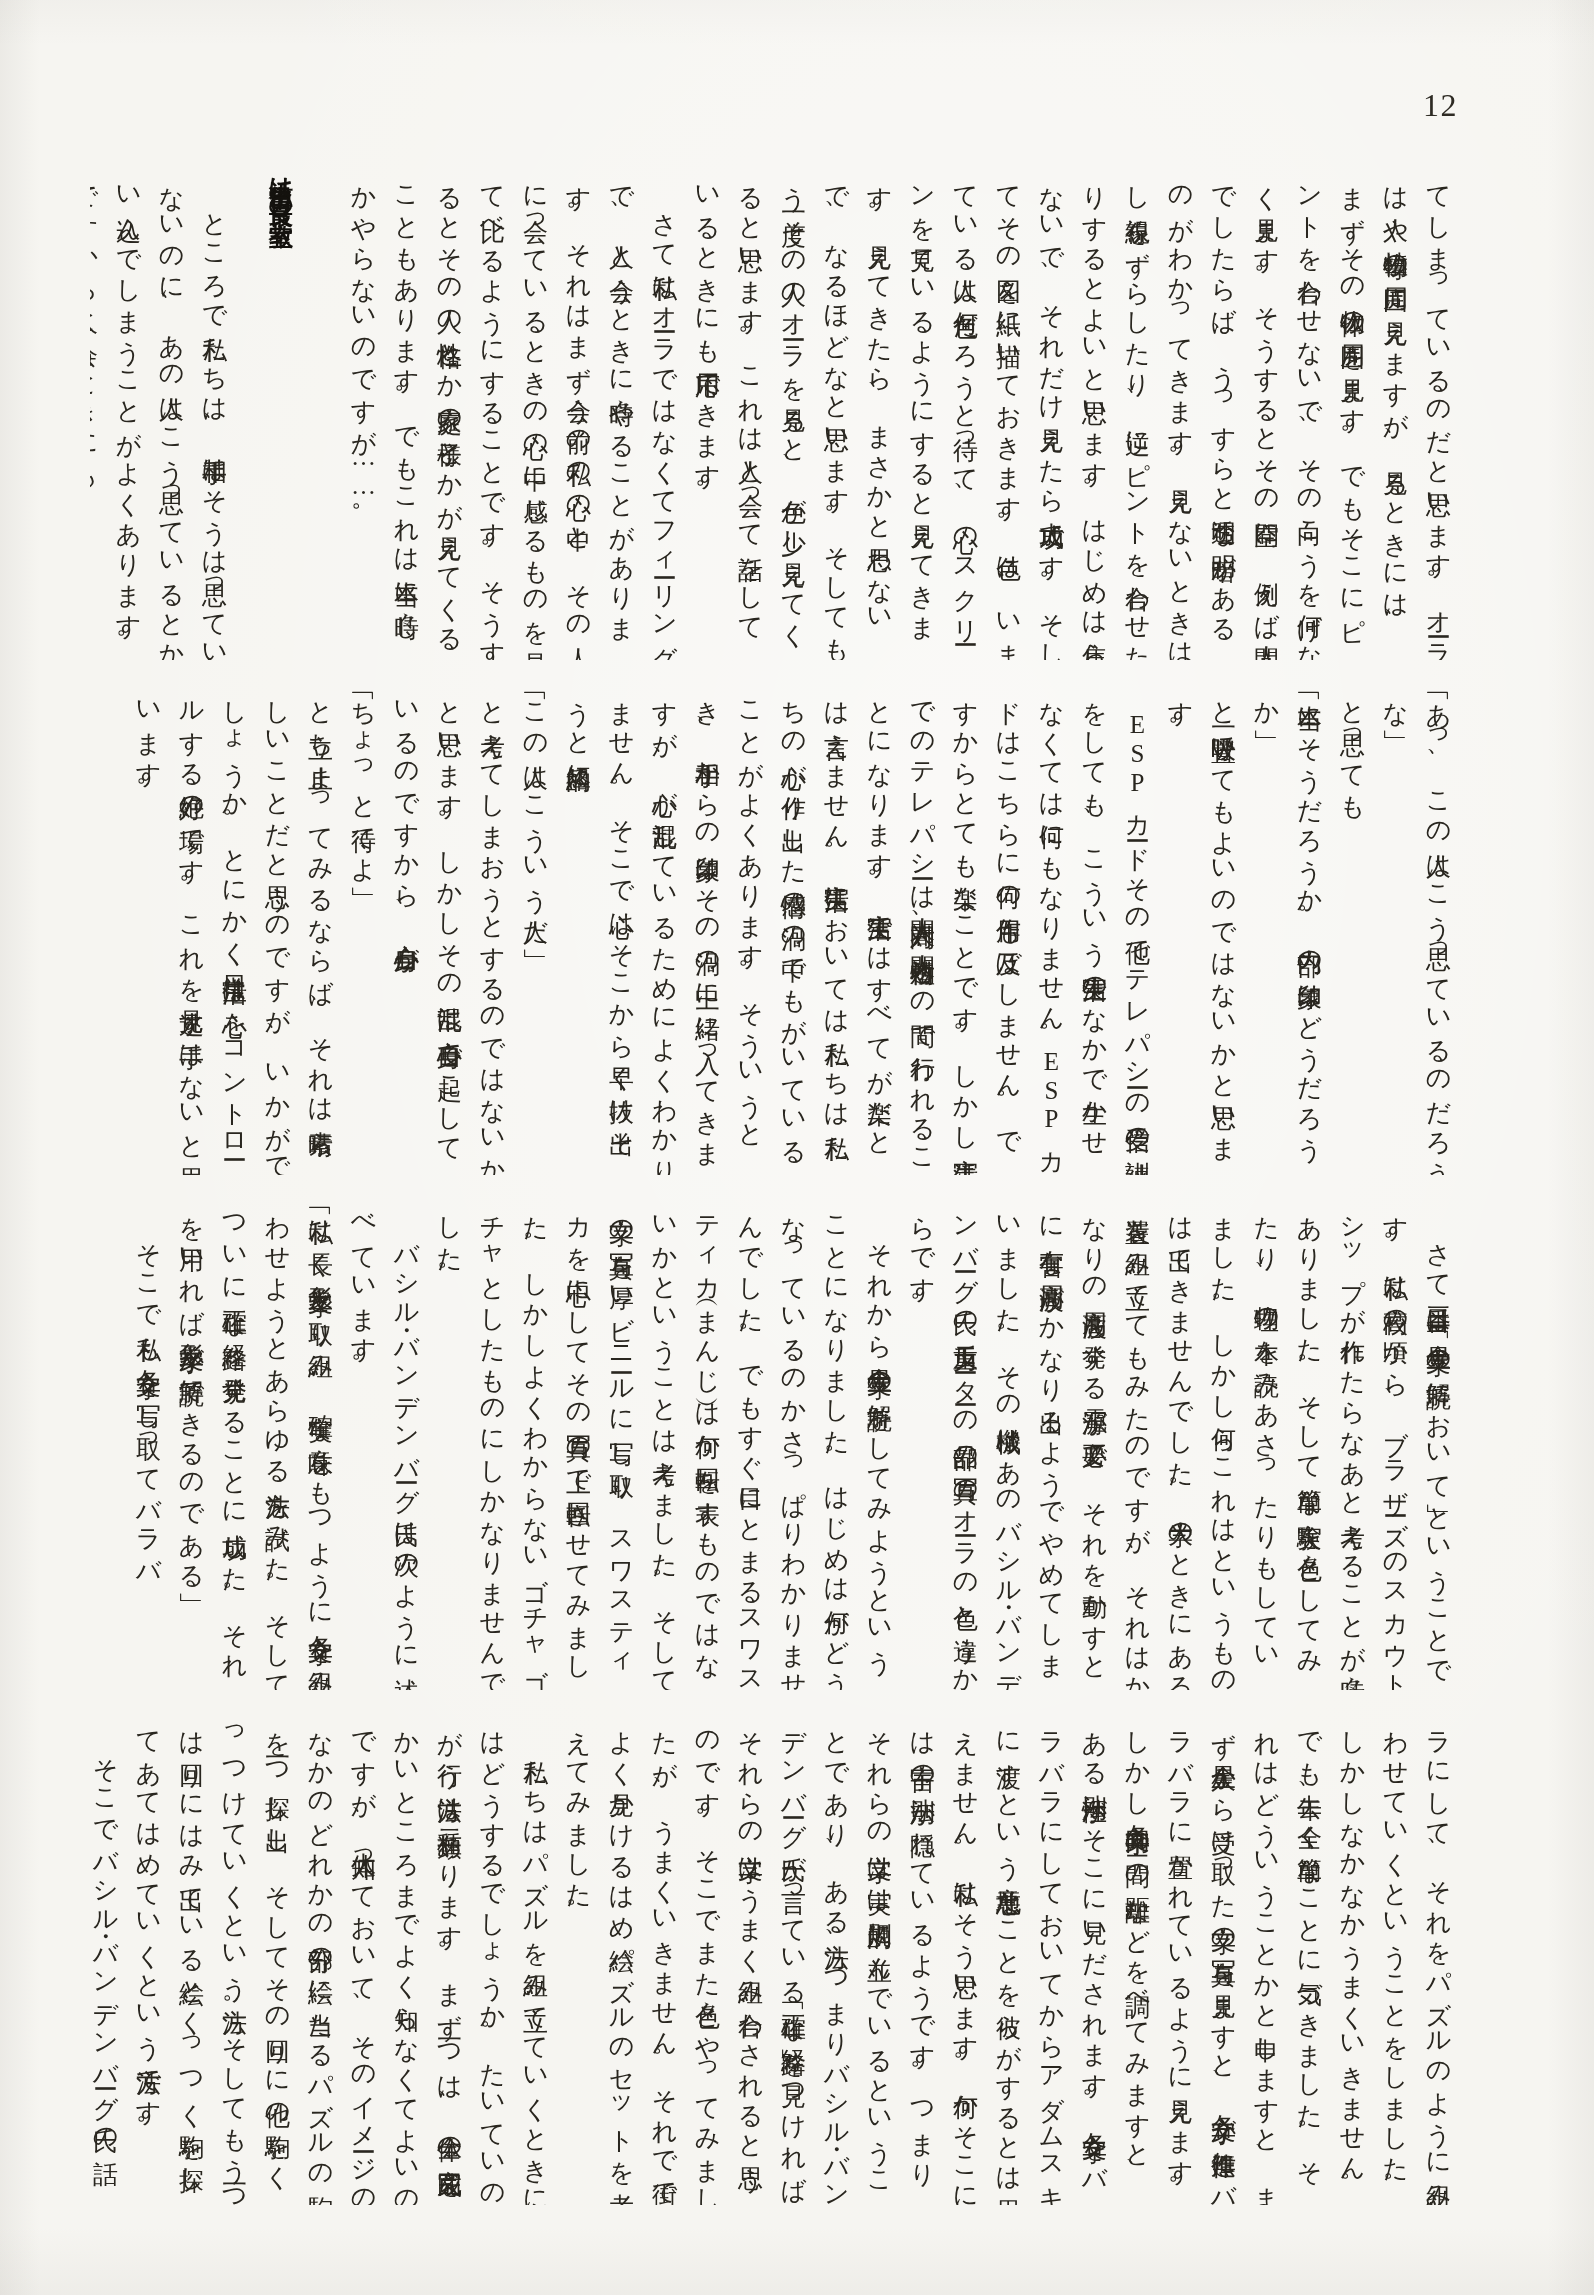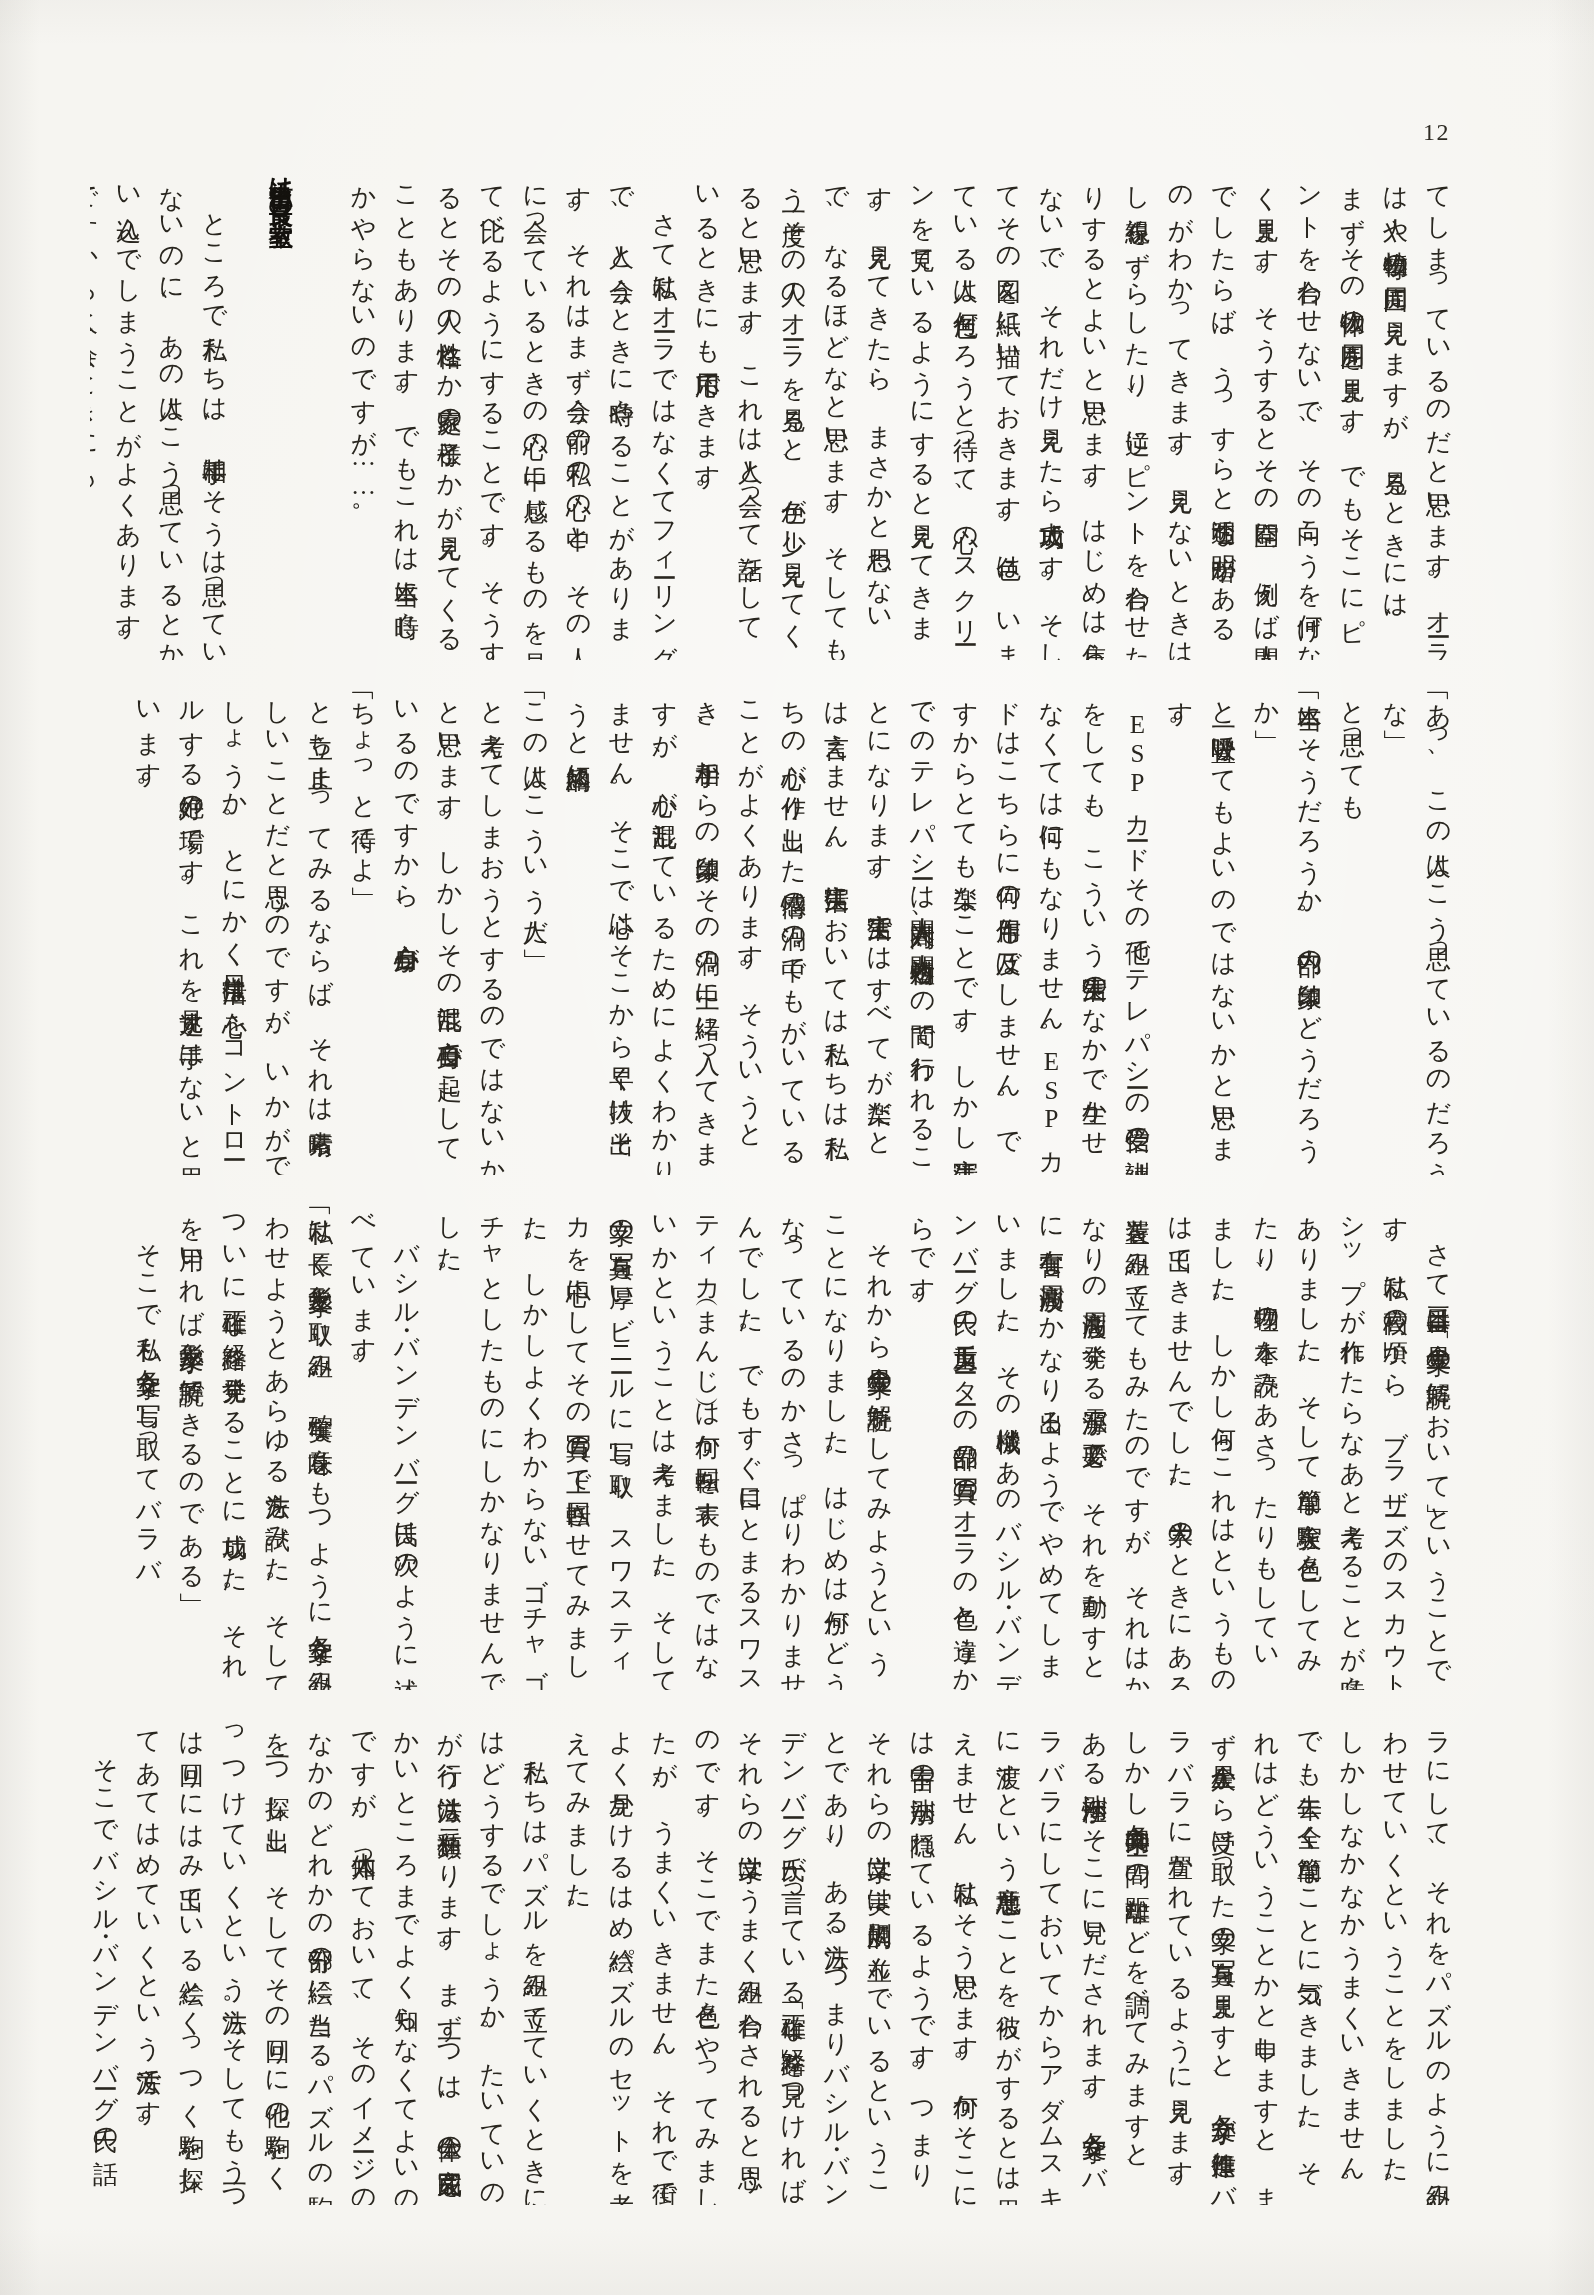--- a/index.html
+++ b/index.html
@@ -16,22 +16,22 @@
   
   .scan-texture {
     position:absolute; inset:0; pointer-events:none;
     background:
       radial-gradient(ellipse at 60% 35%, rgba(255,255,255,0.45), rgba(255,255,255,0) 65%),
       linear-gradient(90deg, rgba(110,105,95,0.08), rgba(0,0,0,0) 2.5%, rgba(0,0,0,0) 97%, rgba(110,105,95,0.07)),
       linear-gradient(0deg, rgba(110,105,95,0.06), rgba(0,0,0,0) 3%, rgba(0,0,0,0) 98%, rgba(110,105,95,0.04));
   }
   .page-number {
     position:absolute;
-    top:119px; left:1423px;
-    font-size:24px;
+    top:87px; left:1423px;
+    font-size:32px;
     letter-spacing:1.5px;
     color:#2e2b24;
   }
   .text-area {
     position:absolute;
     top:169px; left:90px;
     width:1370px;
   }
   .band {
     writing-mode:vertical-rl;

